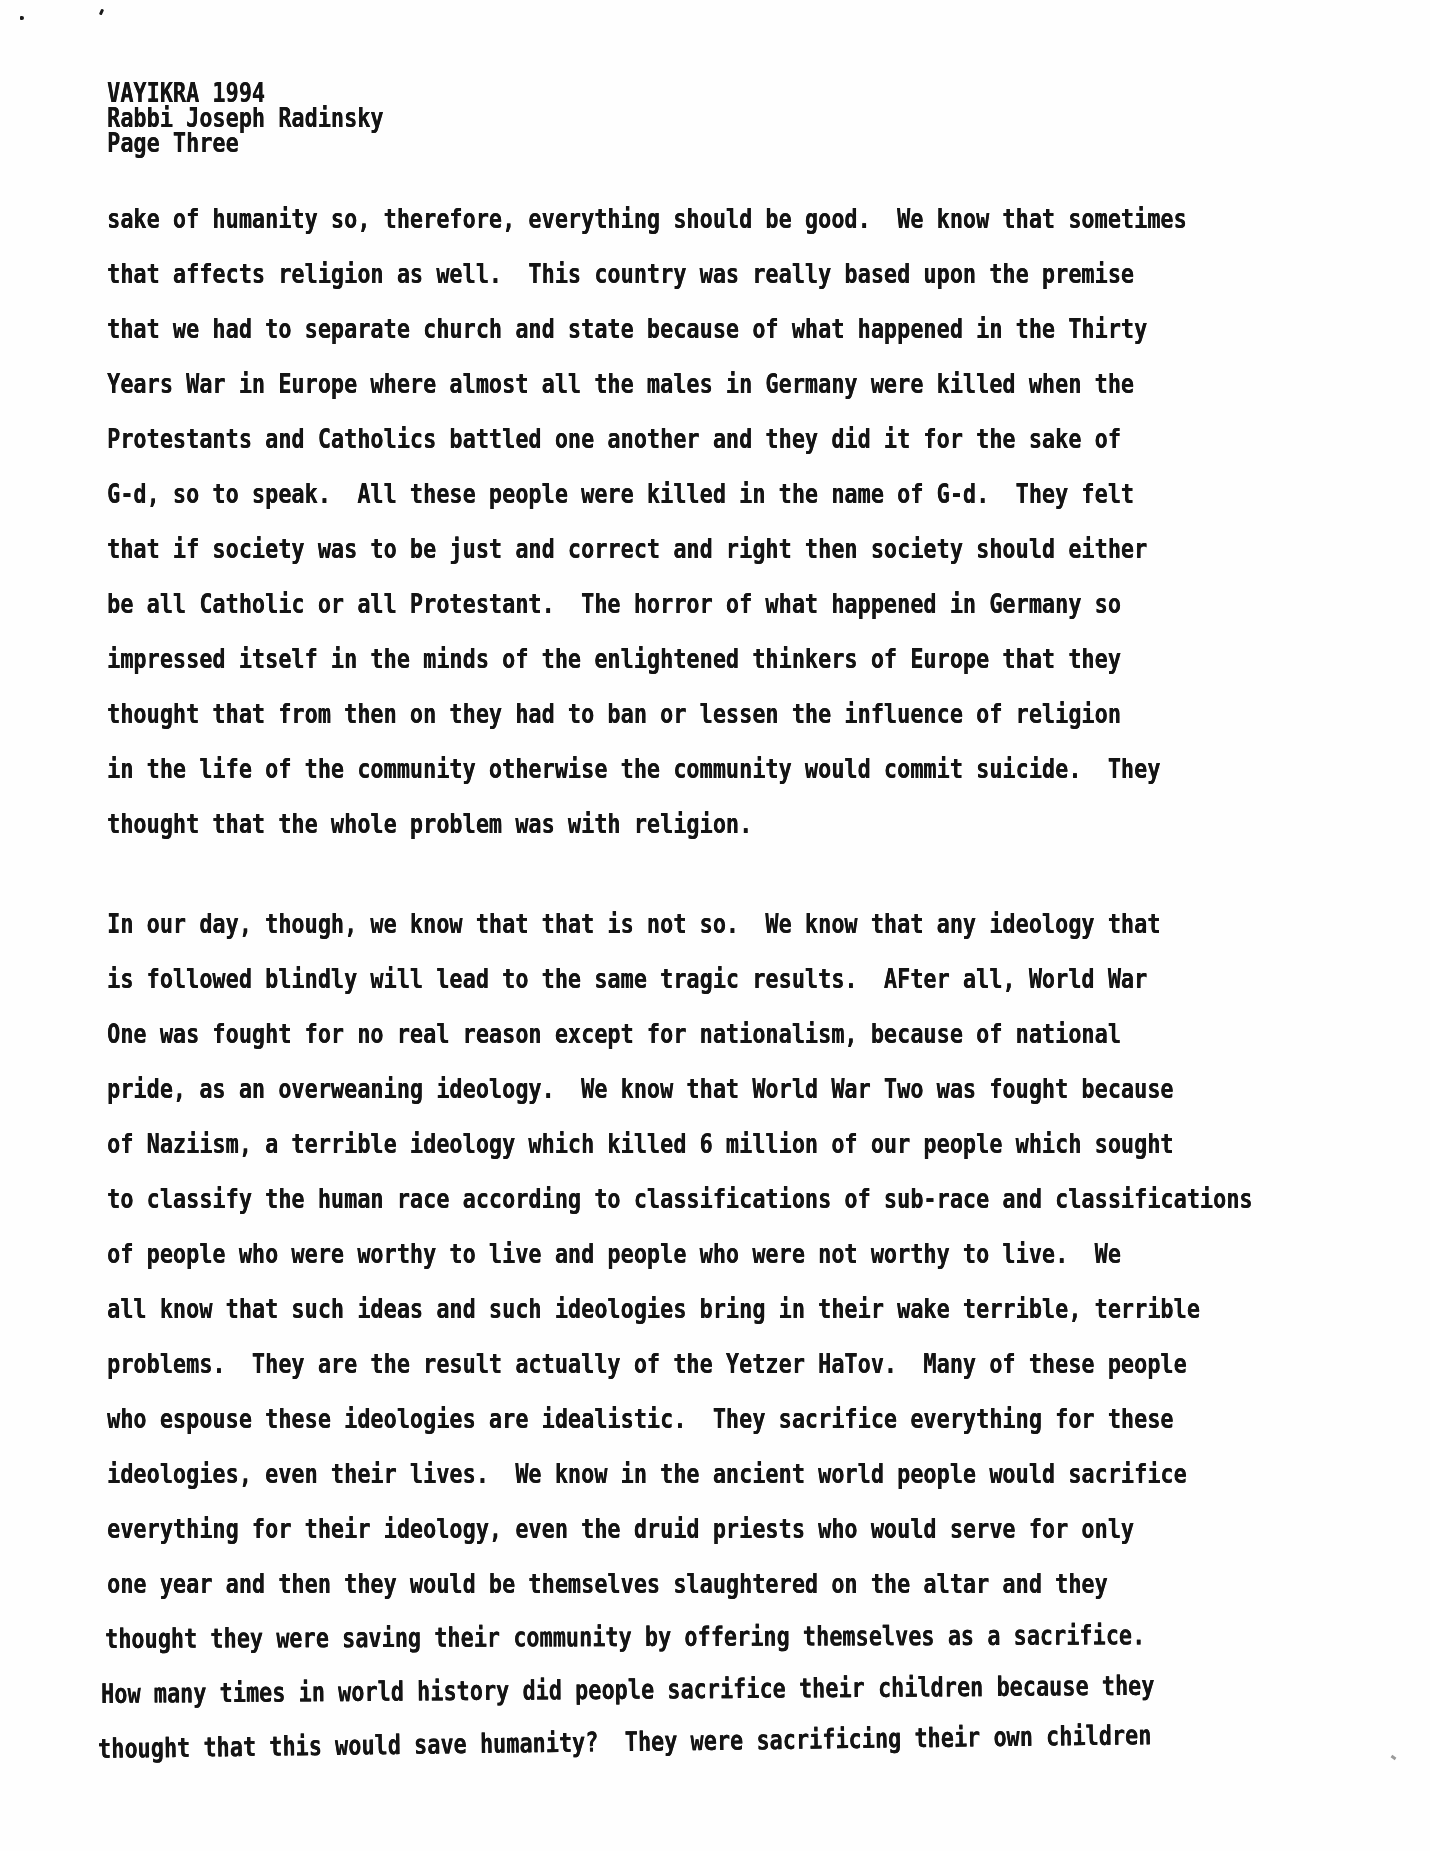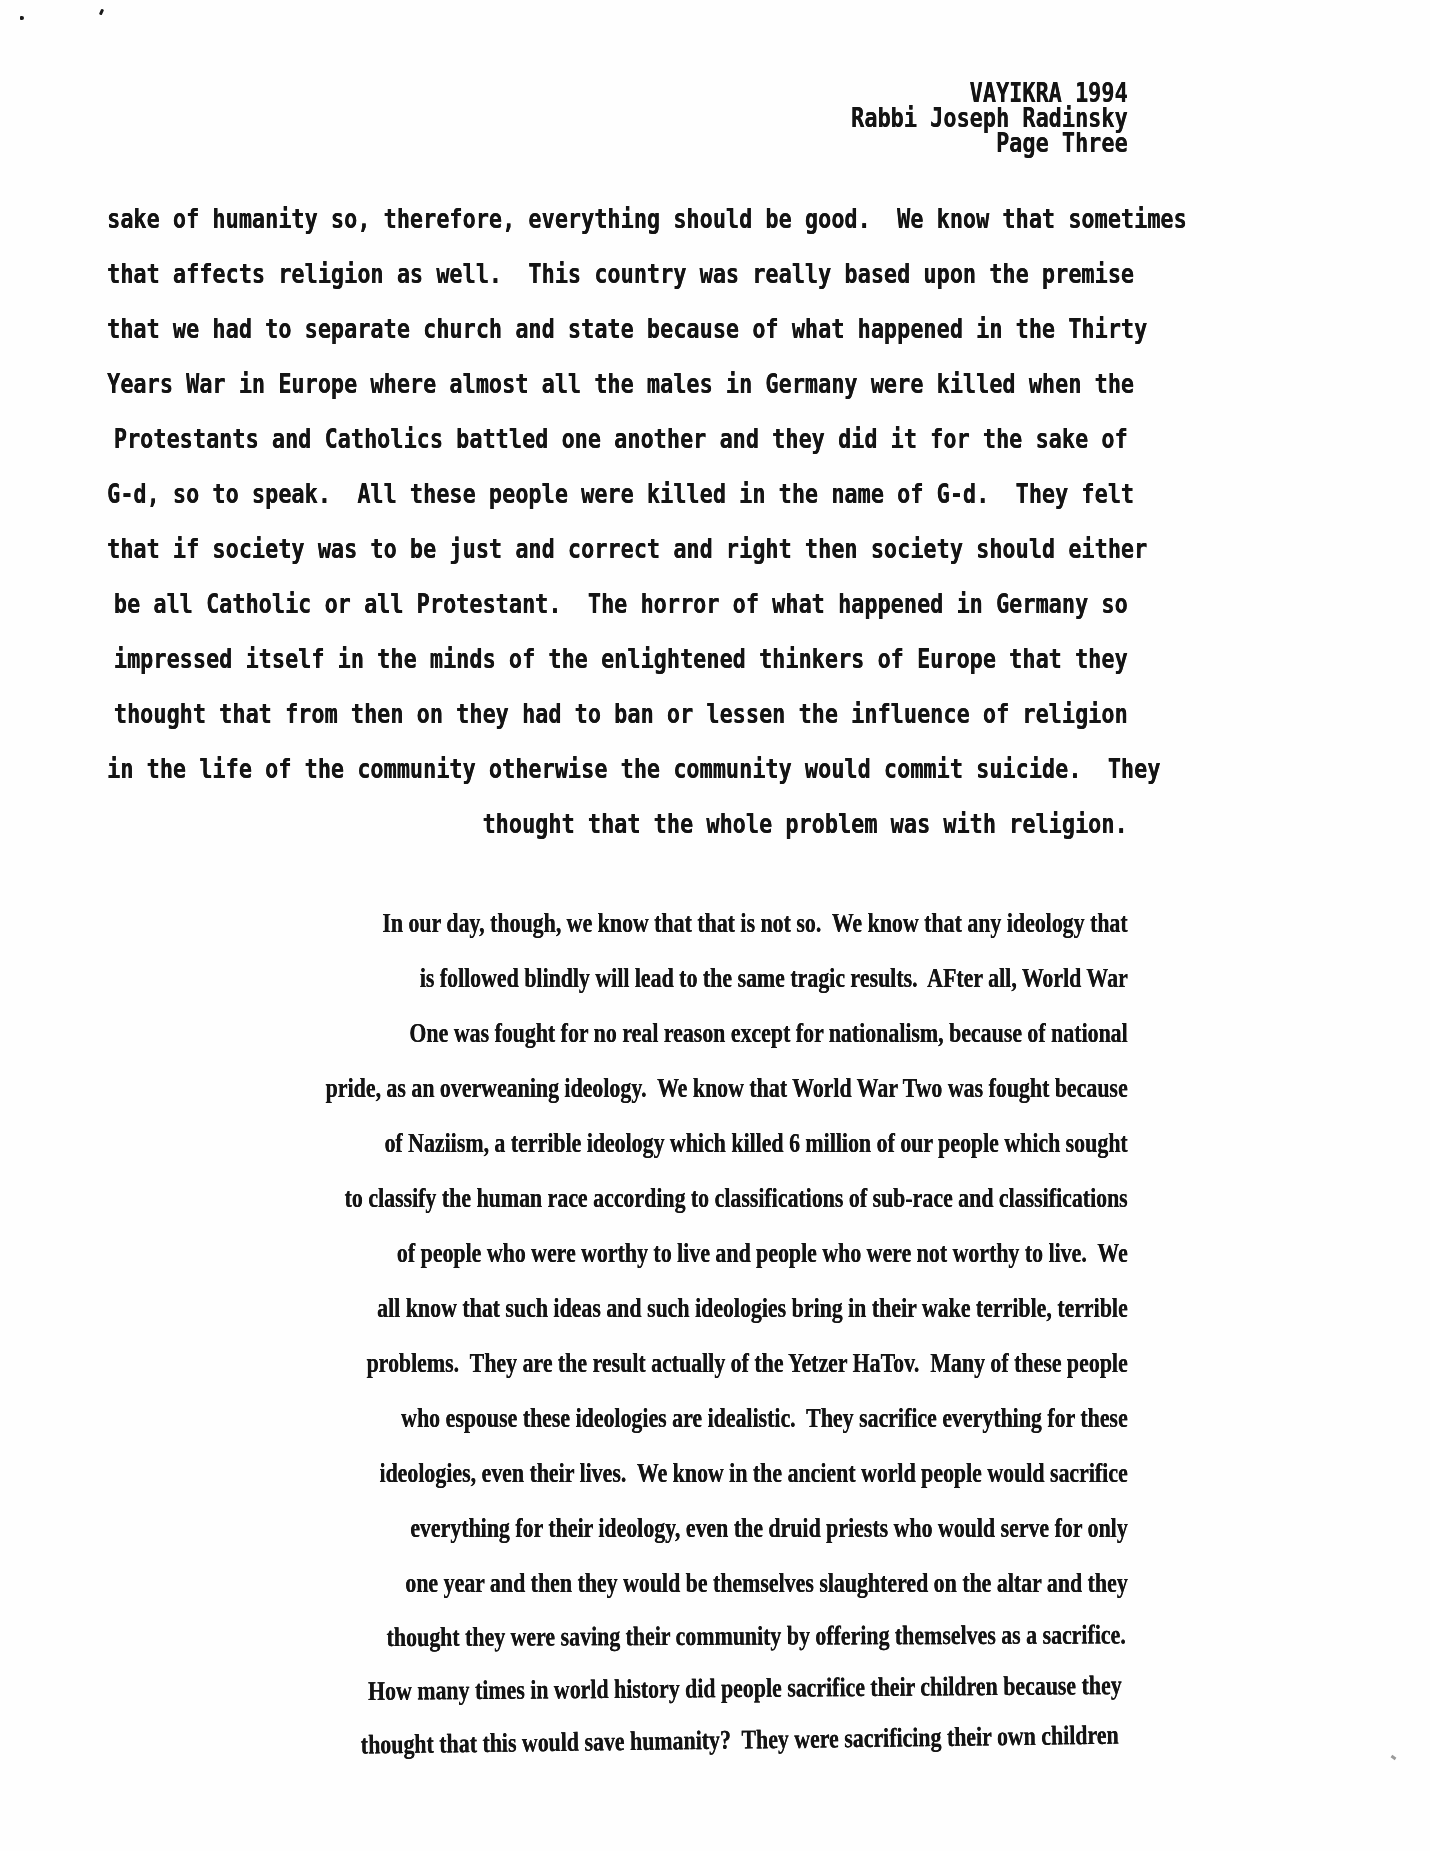--- a/index.html
+++ b/index.html
@@ -4,39 +4,38 @@
 <style>
   html, body { margin: 0; padding: 0; background: #e8e8e8; }
   .page {
     position: relative;
     width: 1430px;
     height: 1851px;
     background: #fefefe;
     overflow: hidden;
     font-family: "DejaVu Sans Mono", monospace;
     color: #141414;
-    text-align: right;
   }
   .text-col {
     position: absolute;
     left: 107px;
     top: 80px;
     width: 1260px;
   }
   .hline, .bline {
     white-space: pre;
     font-weight: bold;
     transform-origin: 0 50%;
     transform: scaleX(0.81);
     text-shadow: 0.3px 0 0 currentColor;
   }
   .hline { font-size: 27px; line-height: 25px; }
   .bline { font-size: 27px; line-height: 55px; }
   .para-1 { margin-top: 36px; }
-  .para-2 { margin-top: 45px; font-family: Liberation Serif, serif; }
+  .para-2 { margin-top: 45px; }
   
   .skew-a { transform: translateX(-2px) rotate(-0.2deg) scaleX(0.81); }
   .skew-b { transform: translateX(-6px) rotate(-0.45deg) scaleX(0.81); }
   .skew-c { transform: translateX(-9px) rotate(-0.75deg) scaleX(0.81); }
   
   .speck { position: absolute; background: #1a1a1a; }
   .speck-1 { left: 20px; top: 16px; width: 4px; height: 4px; border-radius: 1px 2px 2px 1px; }
   .speck-2 { left: 100px; top: 9px; width: 3px; height: 6px; border-radius: 1px; transform: rotate(25deg); }
   .speck-3 { left: 1391px; top: 1756px; width: 5px; height: 3px; background: #9a9a9a; transform: rotate(35deg); }
 </style>

